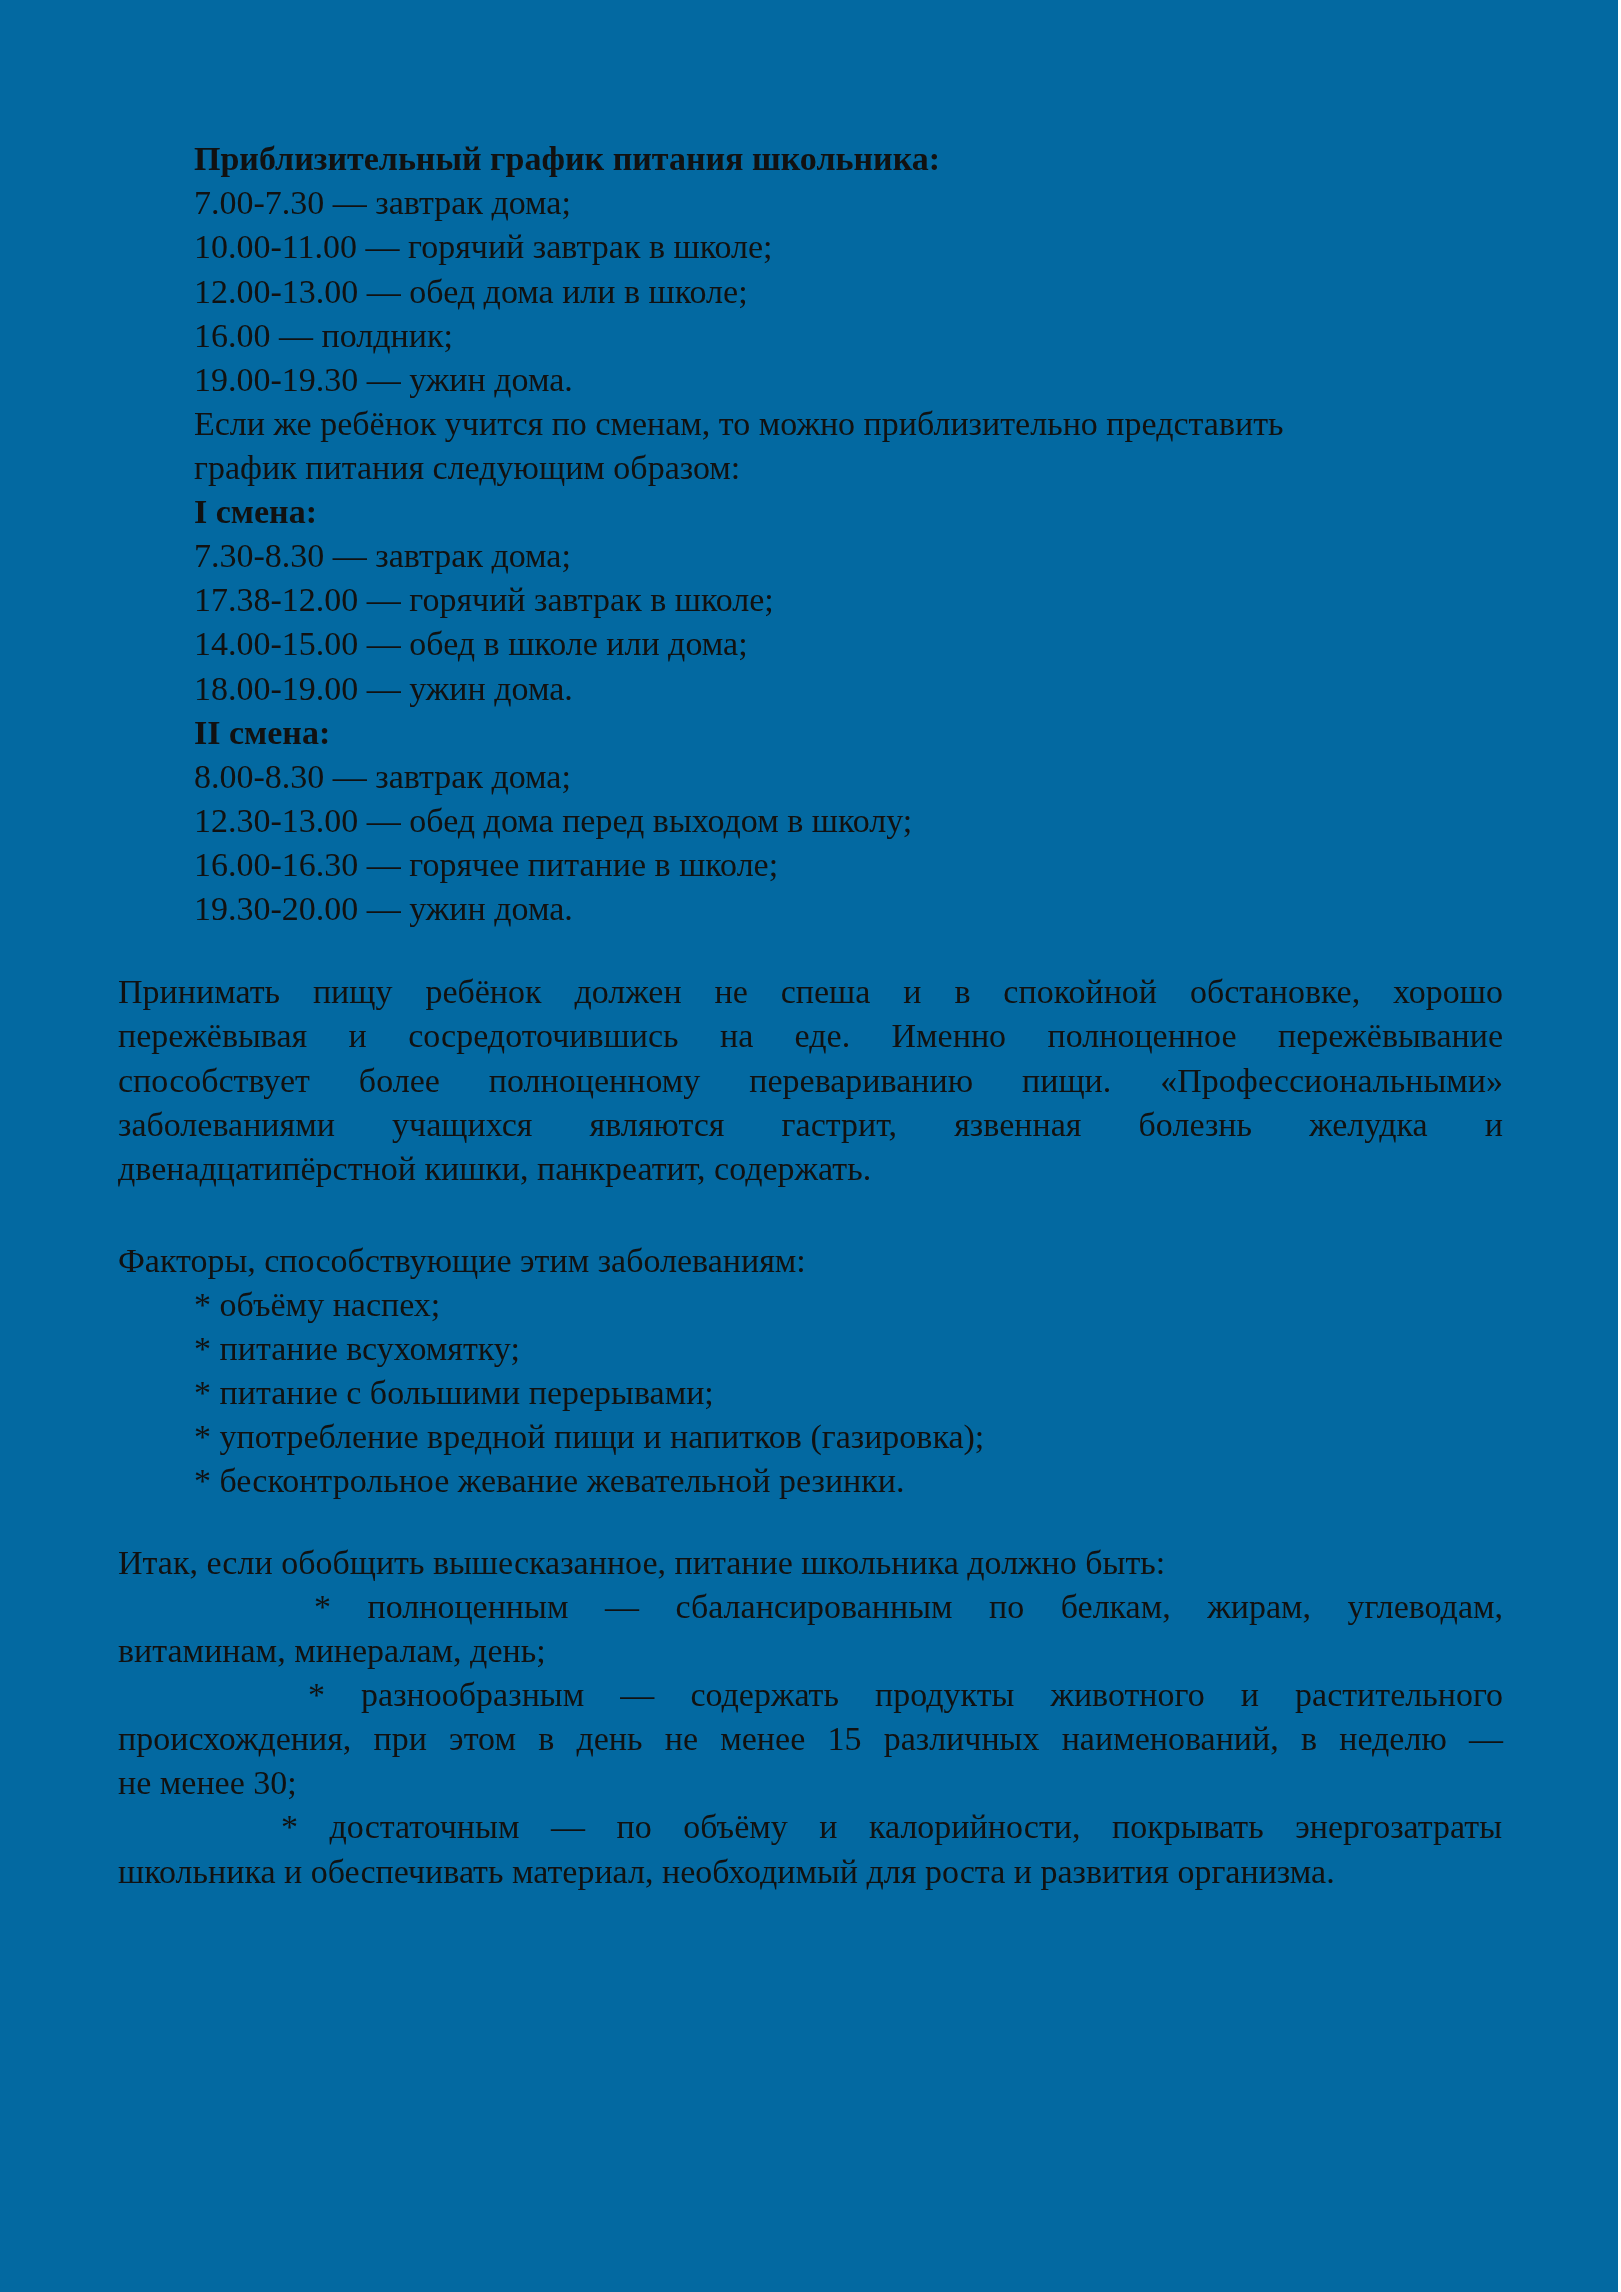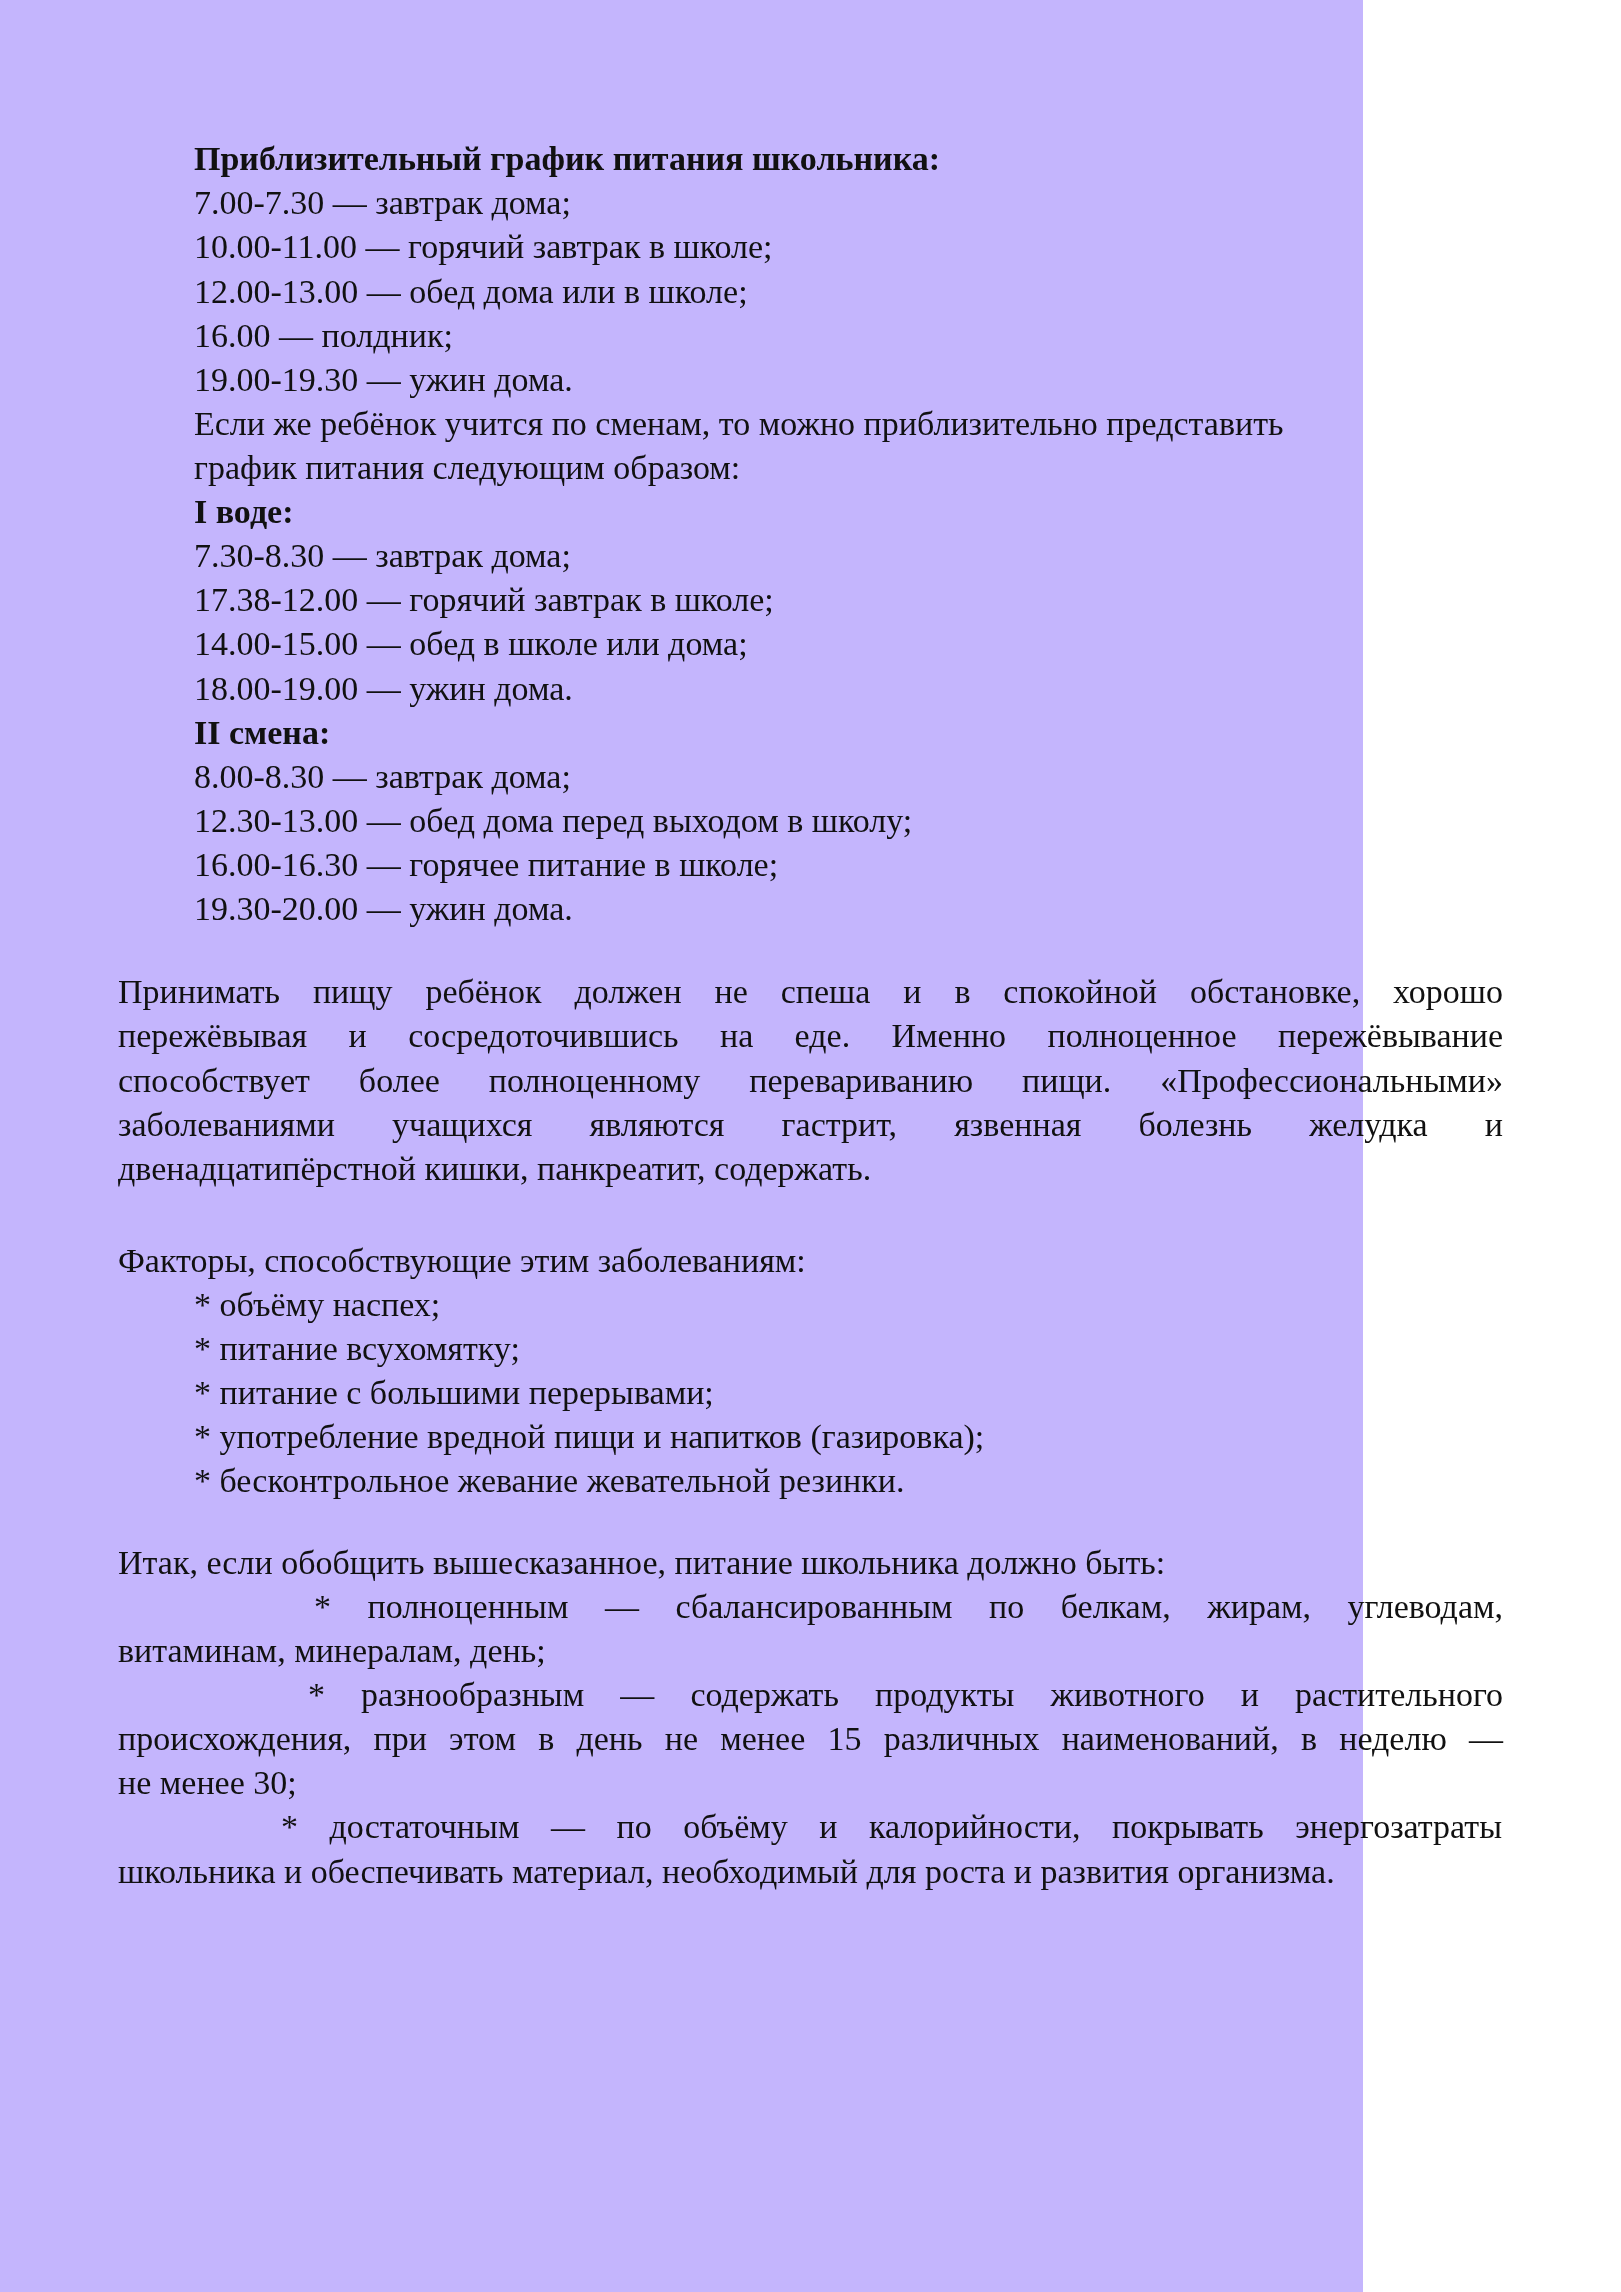--- a/index.html
+++ b/index.html
@@ -1,17 +1,17 @@
 <!DOCTYPE html>
 <html><head>
 <meta charset="utf-8">
 <style>
   html, body { margin: 0; padding: 0; background: #ffffff; }
   body { width: 1621px; height: 2293px; position: relative; overflow: hidden; }
-  .page { position: absolute; left: 0; top: 0; width: 1363px; height: 2293px; background: #c4b5fd; }
+  .page { position: absolute; left: 0; top: 0; width: 1618px; height: 2293px; background: #0369a1; }
   .ln {
     position: absolute;
     font-family: "Liberation Serif", "DejaVu Serif", serif;
     font-size: 34px;
     line-height: 44px;
     color: #111111;
     white-space: nowrap;
   }
   .b { font-weight: bold; }
   .ind { left: 194px; }
@@ -30,21 +30,21 @@
 <div class="page">
 
   <div class="ln ind b" style="top:137px">Приблизительный график питания школьника:</div>
   <div class="ln ind" style="top:181px">7.00-7.30 — завтрак дома;</div>
   <div class="ln ind" style="top:225px">10.00-11.00 — горячий завтрак в школе;</div>
   <div class="ln ind" style="top:270px">12.00-13.00 — обед дома или в школе;</div>
   <div class="ln ind" style="top:314px">16.00 — полдник;</div>
   <div class="ln ind" style="top:358px">19.00-19.30 — ужин дома.</div>
   <div class="ln ind" style="top:402px">Если же ребёнок учится по сменам, то можно приблизительно представить</div>
   <div class="ln ind" style="top:446px">график питания следующим образом:</div>
-  <div class="ln ind b" style="top:490px">I воде:</div>
+  <div class="ln ind b" style="top:490px">I смена:</div>
   <div class="ln ind" style="top:534px">7.30-8.30 — завтрак дома;</div>
   <div class="ln ind" style="top:578px">17.38-12.00 — горячий завтрак в школе;</div>
   <div class="ln ind" style="top:622px">14.00-15.00 — обед в школе или дома;</div>
   <div class="ln ind" style="top:667px">18.00-19.00 — ужин дома.</div>
   <div class="ln ind b" style="top:711px">II смена:</div>
   <div class="ln ind" style="top:755px">8.00-8.30 — завтрак дома;</div>
   <div class="ln ind" style="top:799px">12.30-13.00 — обед дома перед выходом в школу;</div>
   <div class="ln ind" style="top:843px">16.00-16.30 — горячее питание в школе;</div>
   <div class="ln ind" style="top:887px">19.30-20.00 — ужин дома.</div>
 

